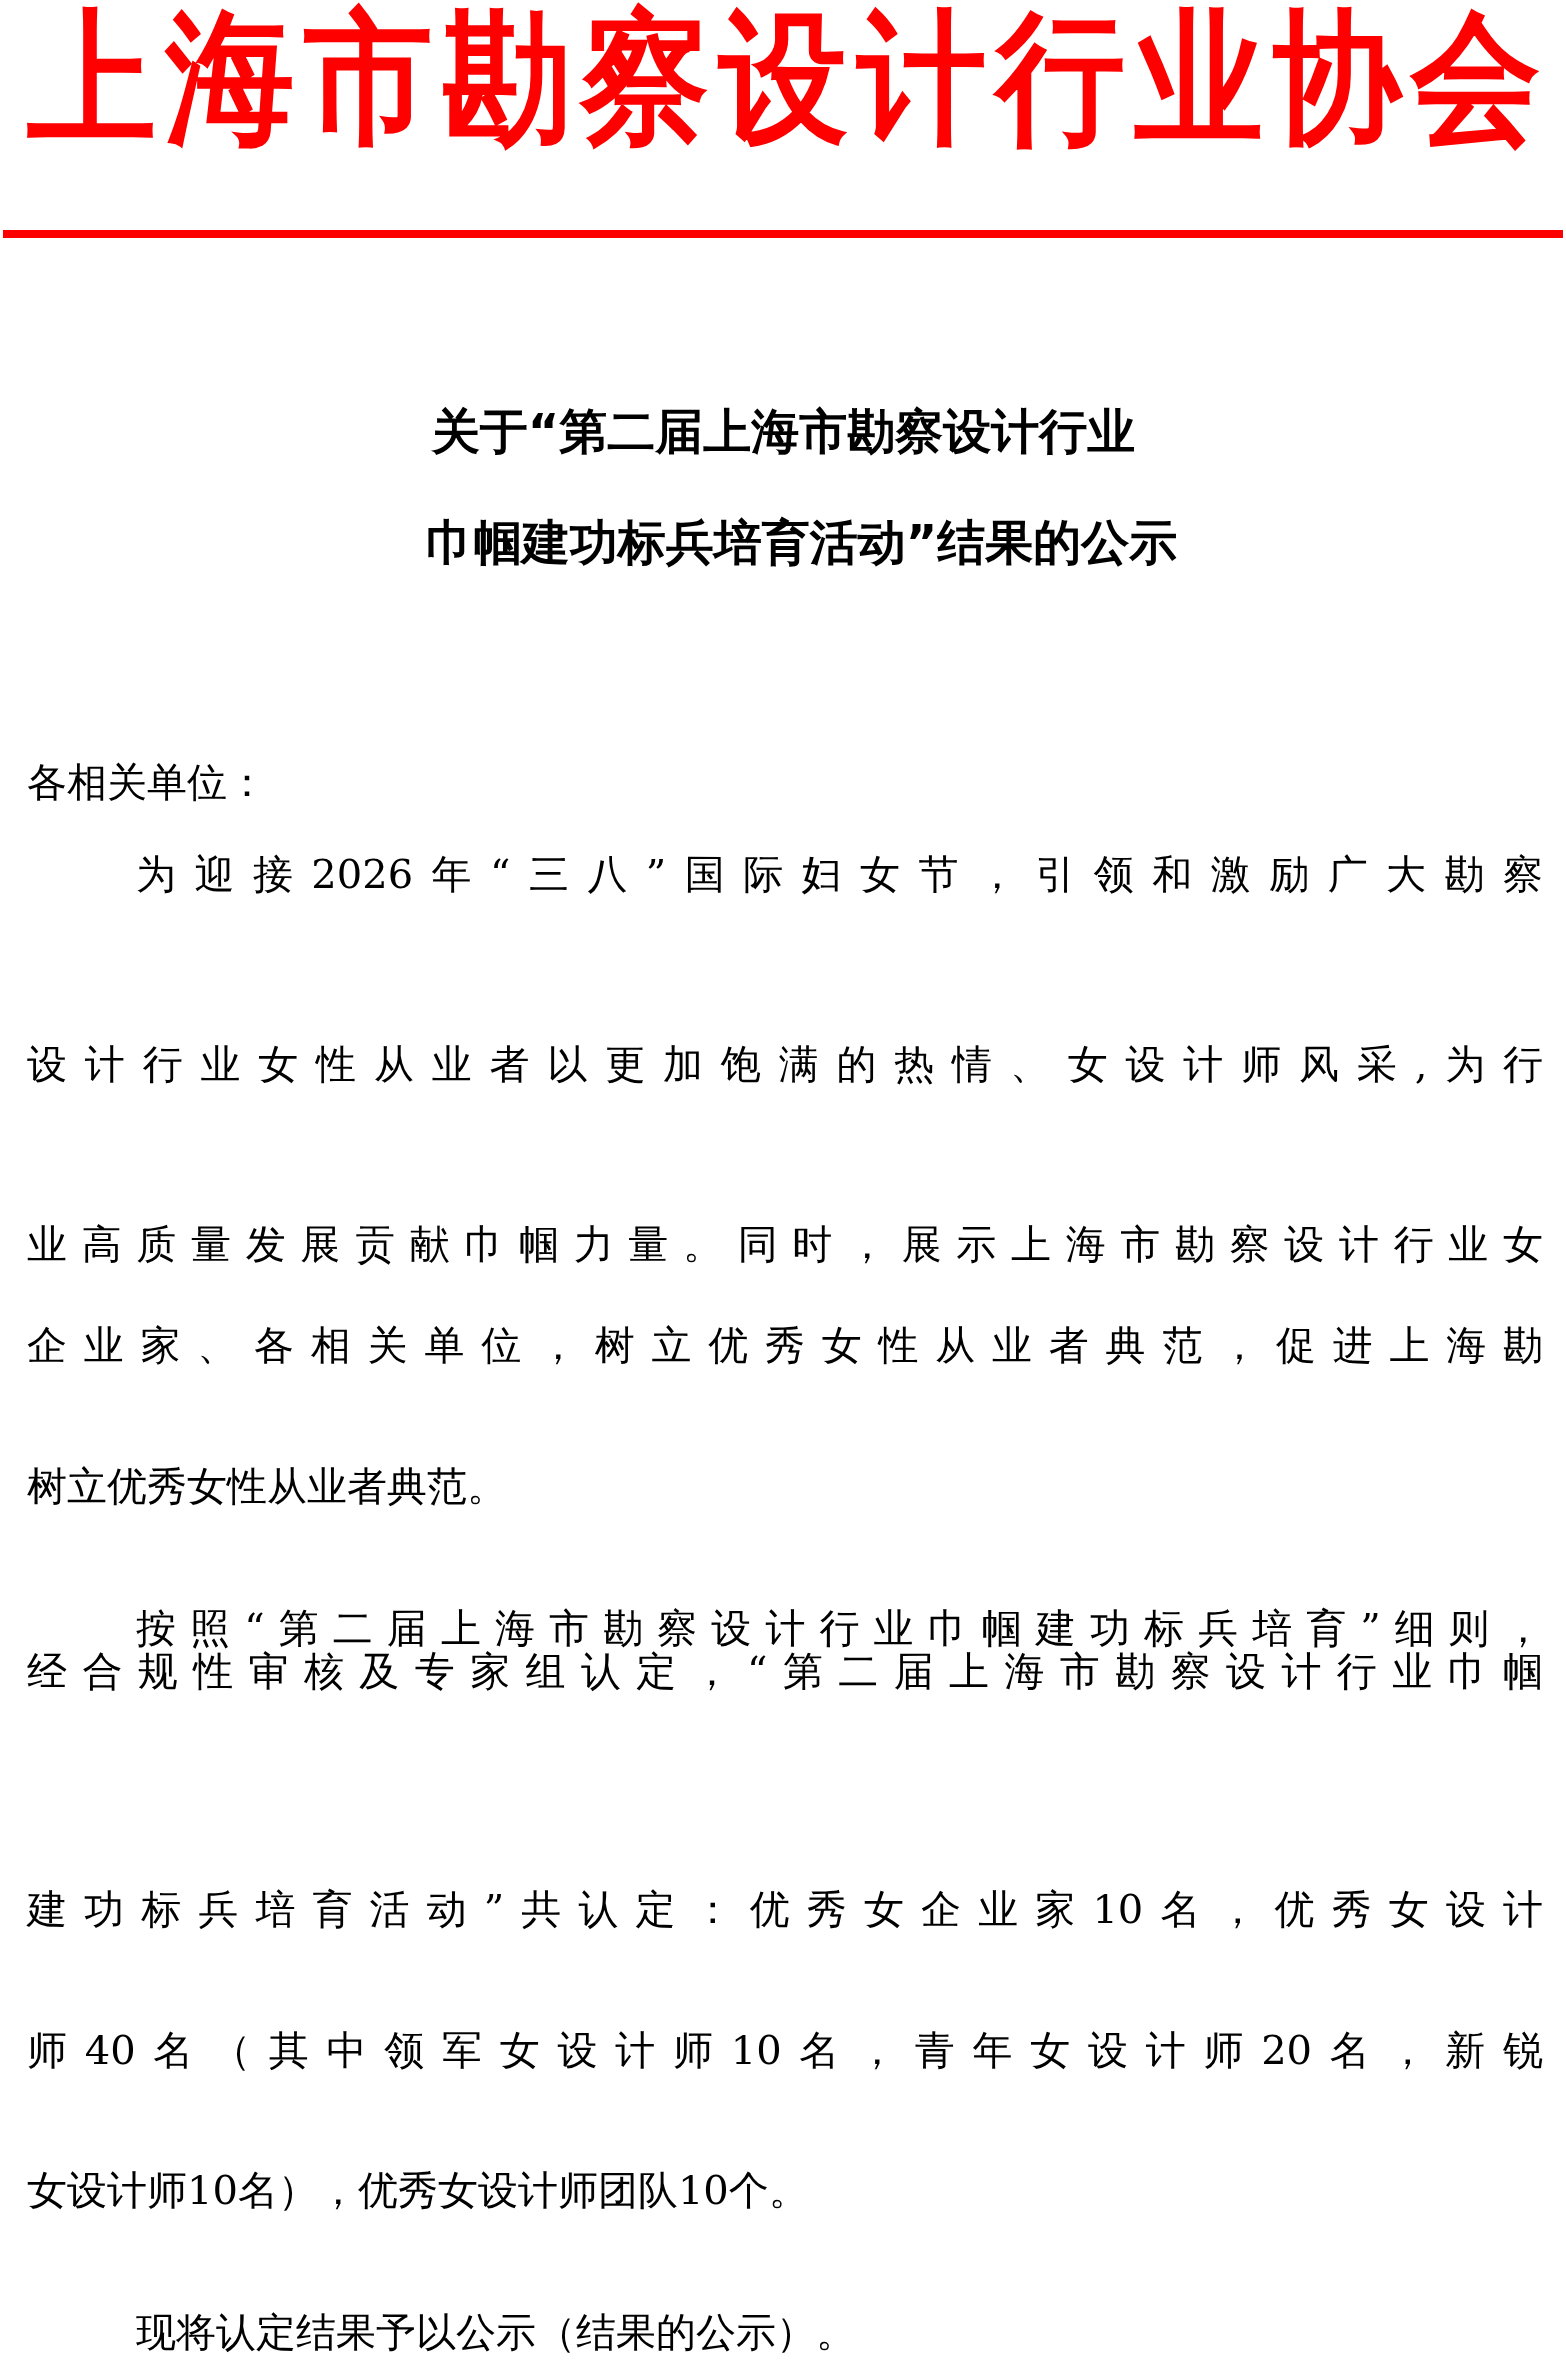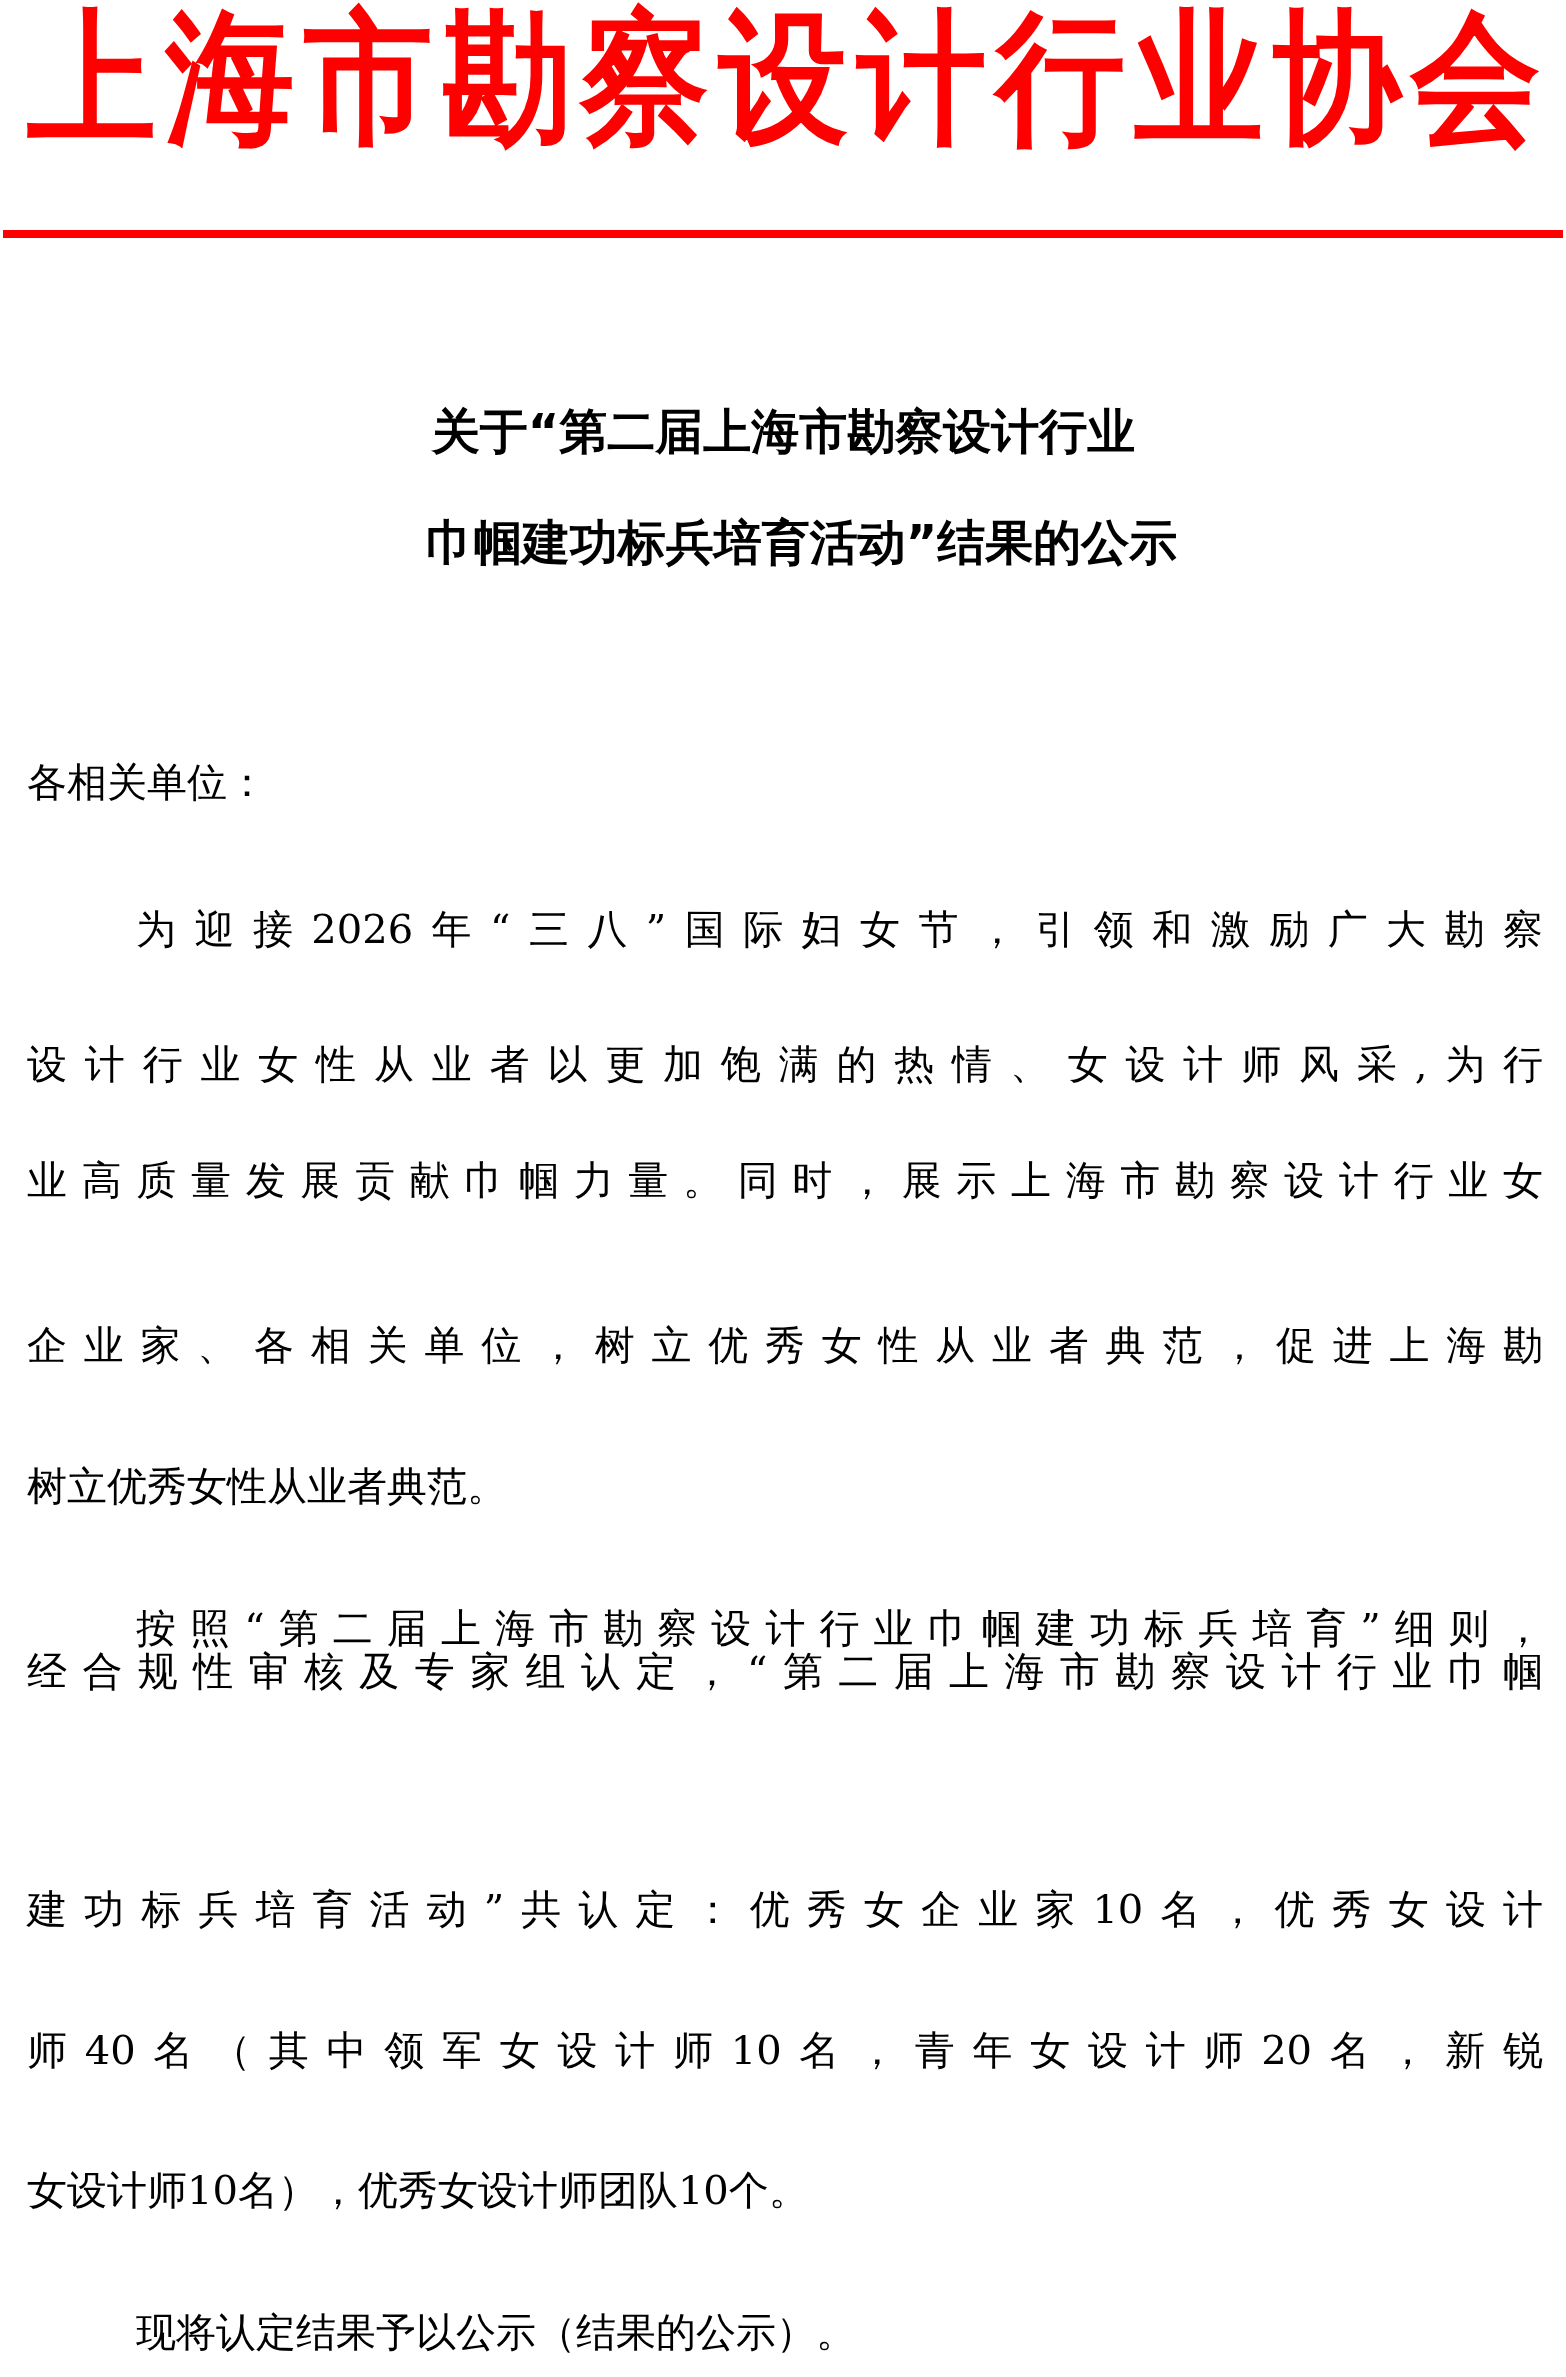--- a/index.html
+++ b/index.html
@@ -37,23 +37,23 @@
   <span>会</span>
 </div>
 
 <div class="red-rule"></div>
 
 <div class="doc-title title-1">关于“第二届上海市勘察设计行业</div>
 <div class="doc-title title-2">巾帼建功标兵培育活动”结果的公示</div>
 
 <div class="line last" style="top:762px">各相关单位：</div>
 
-<div class="line indent" style="top:909px">为迎接2026年“三八”国际妇女节，引领和激励广大勘察</div>
+<div class="line indent" style="top:854px">为迎接2026年“三八”国际妇女节，引领和激励广大勘察</div>
 <div class="line" style="top:1044px">设计行业女性从业者以更加饱满的热情、女设计师风采,为行</div>
-<div class="line" style="top:1160px">业高质量发展贡献巾帼力量。同时，展示上海市勘察设计行业女</div>
+<div class="line" style="top:1224px">业高质量发展贡献巾帼力量。同时，展示上海市勘察设计行业女</div>
 <div class="line" style="top:1325px">企业家、各相关单位，树立优秀女性从业者典范，促进上海勘</div>
 <div class="line last" style="top:1466px">树立优秀女性从业者典范。</div>
 
 <div class="line indent" style="top:1608px">按照“第二届上海市勘察设计行业巾帼建功标兵培育”细则，</div>
 <div class="line" style="top:1651px">经合规性审核及专家组认定，“第二届上海市勘察设计行业巾帼</div>
 <div class="line" style="top:1889px">建功标兵培育活动”共认定：优秀女企业家10名，优秀女设计</div>
 <div class="line" style="top:2030px">师40名（其中领军女设计师10名，青年女设计师20名，新锐</div>
 <div class="line last" style="top:2170px">女设计师10名），优秀女设计师团队10个。</div>
 
 <div class="line indent last" style="top:2312px">现将认定结果予以公示（结果的公示）。</div>

